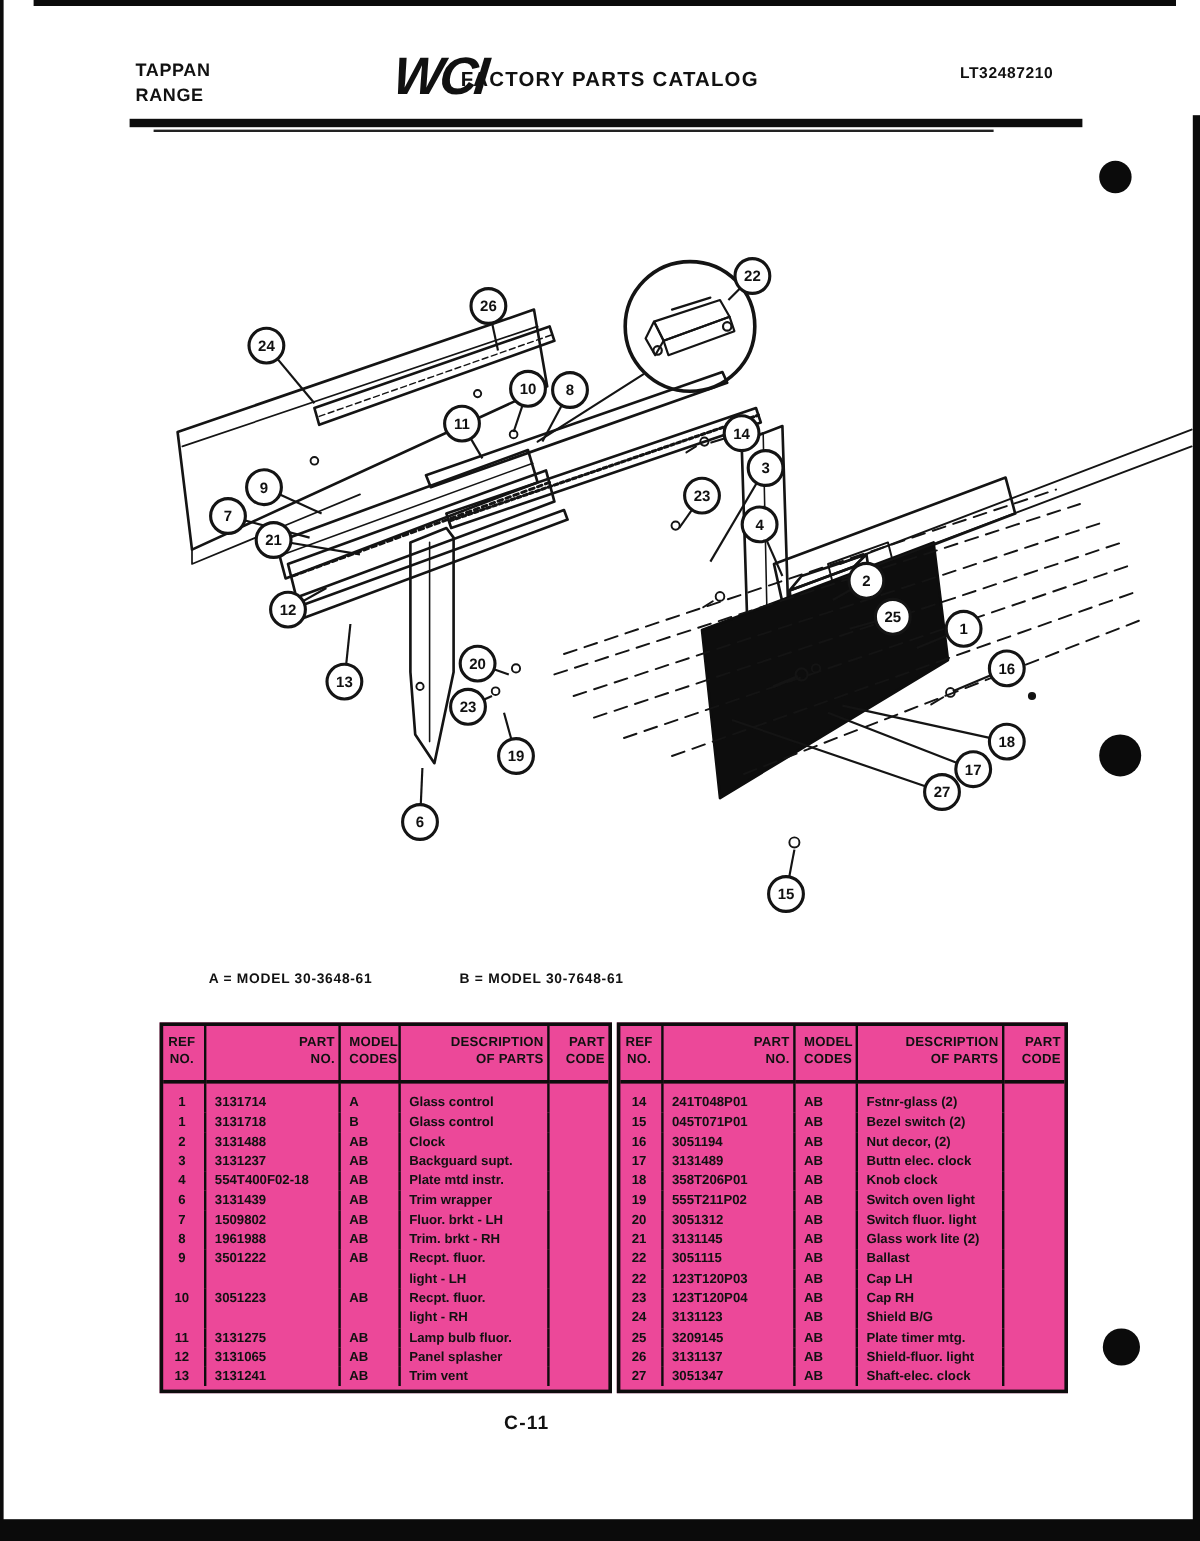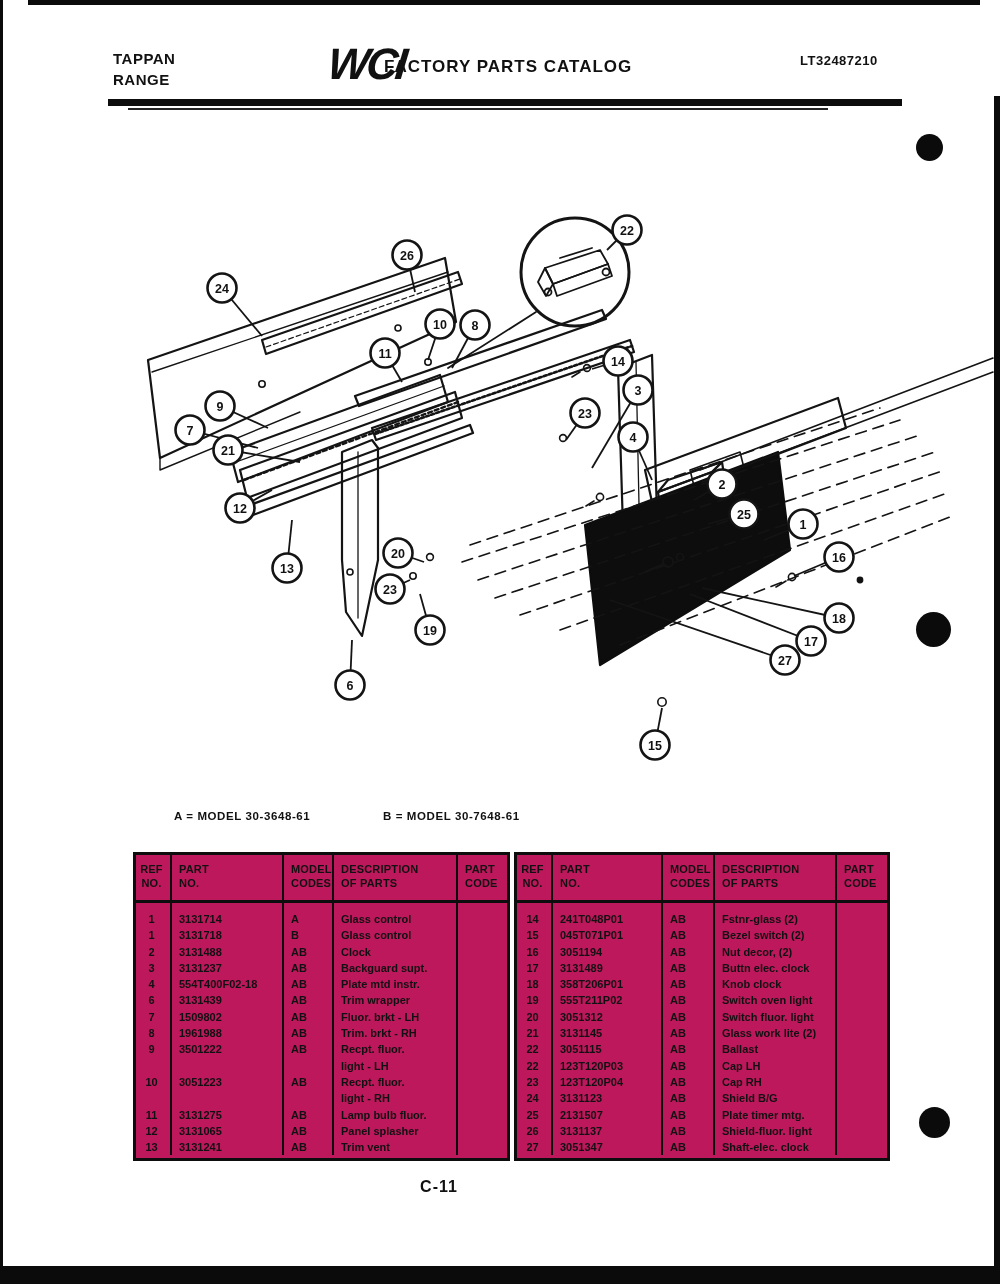--- a/index.html
+++ b/index.html
@@ -31,29 +31,29 @@
   
   .diagram{position:absolute;left:0;top:150px;width:1000px;height:660px;}
 
   
   .model-line{position:absolute;left:143px;top:810px;width:700px;font-size:11.5px;
               font-weight:bold;letter-spacing:.6px;margin-left:31px;}
   .model-line span.b{position:absolute;left:209px;}
 
   
   .ptable{position:absolute;left:133px;top:852px;width:757px;height:309px;display:flex;}
-  .half{box-sizing:border-box;border:3px solid #0d0d0d;background:#be185d;
+  .half{box-sizing:border-box;border:3px solid #0d0d0d;background:#ec4899;
         display:grid;align-content:start;}
   .half.l{width:377px;grid-template-columns:36px 112px 50px 124px 49px;margin-right:4px;}
   .half.r{width:376px;grid-template-columns:36px 110px 52px 122px 50px;}
   .tc{box-sizing:border-box;font-size:11px;font-weight:bold;line-height:16.3px;
       padding:0 3px 0 7px;white-space:pre-line;}
   .tc.v{border-right:2.5px solid #0d0d0d;}
   .tc.hd{padding-top:7px;height:48px;border-bottom:3px solid #0d0d0d;font-size:11px;
-         line-height:14px;letter-spacing:.2px;}
+         line-height:14px;letter-spacing:.2px;text-align:right;}
   .tc.ref{text-align:center;padding-left:0;}
   .tc.first{padding-top:8px;}
 
   
   .footer{position:absolute;left:0;top:1178px;width:878px;text-align:center;
           font-size:16px;font-weight:900;letter-spacing:1px;}
 
   svg text.callout-num{font-family:"Liberation Sans",sans-serif;font-weight:bold;
                        font-size:12.5px;}
 </style>
@@ -455,21 +455,21 @@
         <div class="tc v">123T120P04</div>
         <div class="tc v">AB</div>
         <div class="tc v">Cap  RH</div>
         <div class="tc "></div>
         <div class="tc v ref">24</div>
         <div class="tc v">3131123</div>
         <div class="tc v">AB</div>
         <div class="tc v">Shield B/G</div>
         <div class="tc "></div>
         <div class="tc v ref">25</div>
-        <div class="tc v">2131507</div>
+        <div class="tc v">3209145</div>
         <div class="tc v">AB</div>
         <div class="tc v">Plate timer mtg.</div>
         <div class="tc "></div>
         <div class="tc v ref">26</div>
         <div class="tc v">3131137</div>
         <div class="tc v">AB</div>
         <div class="tc v">Shield-fluor. light</div>
         <div class="tc "></div>
         <div class="tc v ref">27</div>
         <div class="tc v">3051347</div>

